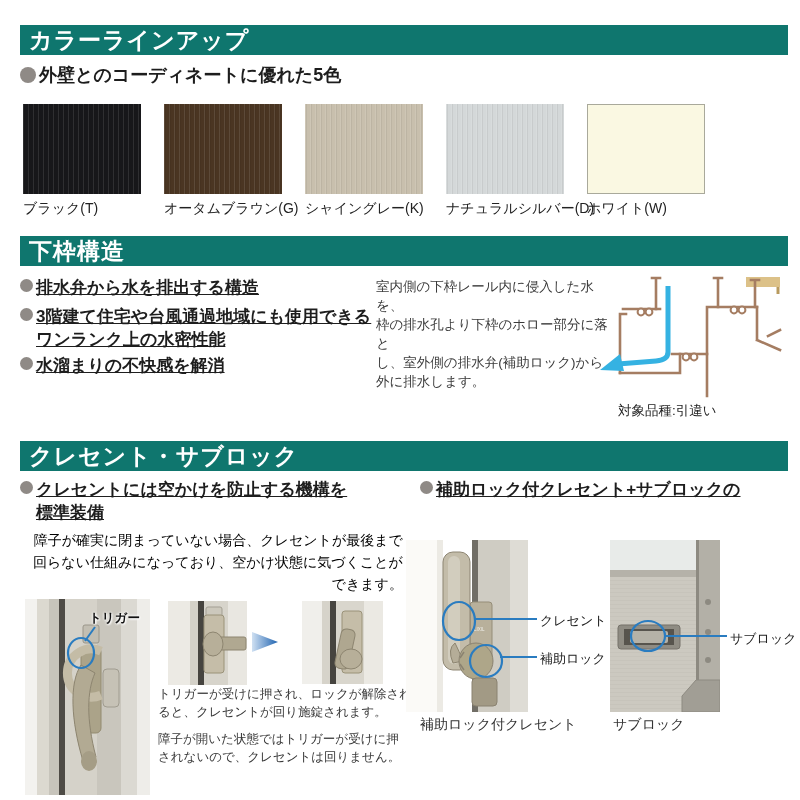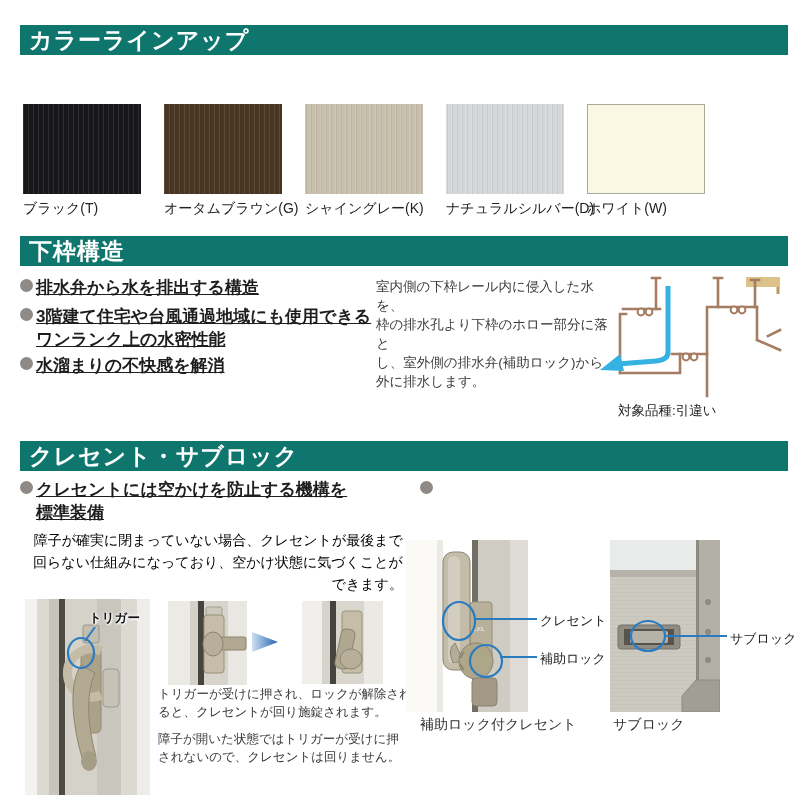--- a/index.html
+++ b/index.html
@@ -34,20 +34,24 @@
 </style>
 </head>
 <body>
 
 <div id="canvas">
 
   <div class="bar" style="top:25px;">
     <span>カラーラインアップ</span>
   </div>
 
+  <div class="subtitle-row" style="top:63px;">
+    <span class="dot dot-lg"></span>
+    <span class="subtitle-text">外壁とのコーディネートに優れた5色</span>
+  </div>
 
   <div class="swatch" style="left:23px;">
     <div class="chip tex" style="background-color: rgb(23, 23, 26);"></div>
     <div class="chip-label">ブラック(T)</div>
   </div>
   <div class="swatch" style="left:164px;">
     <div class="chip tex" style="background-color: rgb(74, 53, 34);"></div>
     <div class="chip-label">オータムブラウン(G)</div>
   </div>
   <div class="swatch" style="left:305px;">
@@ -134,20 +138,21 @@
   </div>
   <div class="abs" style="left:33px;top:529px;font-size:14px;line-height:22px;color:#000000;text-align:right;">
     <div>障子が確実に閉まっていない場合、クレセントが最後まで</div>
     <div>回らない仕組みになっており、空かけ状態に気づくことが</div>
     <div>できます。</div>
   </div>
 
   <div class="bullet-row" style="left:420px;top:478px;">
     <span class="dot dot-md"></span>
     <div class="bullet-text">
+      <div>補助ロック付クレセント+サブロックの</div>
     </div>
   </div>
 
   <div class="photo" style="left:25px;top:599px;width:125px;height:196px;">
     <svg width="125" height="196" viewBox="0 0 125 196">
       <rect x="0" y="0" width="12" height="196" fill="#f3f2ef"></rect>
       <rect x="12" y="0" width="12" height="196" fill="#dcd9d0"></rect>
       <rect x="24" y="0" width="10" height="196" fill="#c7c4bb"></rect>
       <rect x="34" y="0" width="6" height="196" fill="#4e4b45"></rect>
       <rect x="40" y="0" width="32" height="196" fill="#d5d2c9"></rect>

